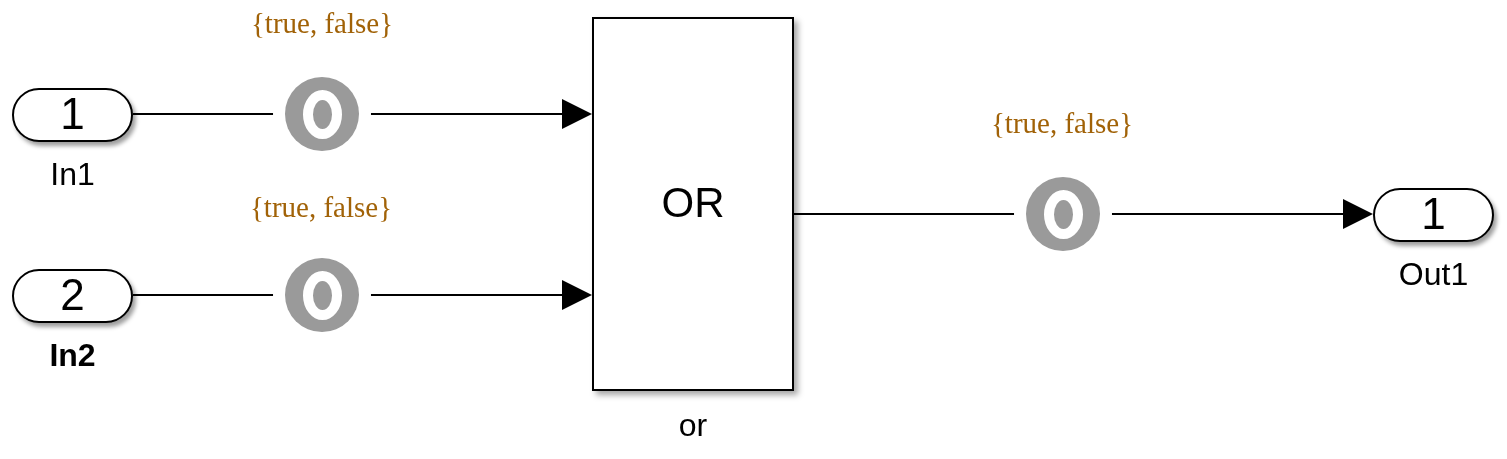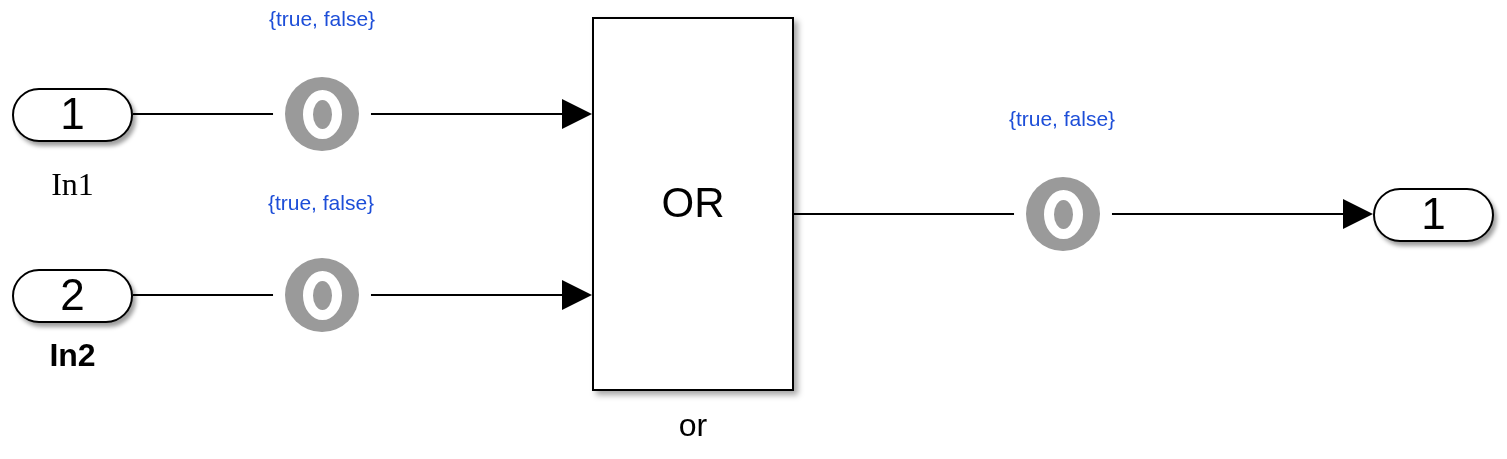--- a/index.html
+++ b/index.html
@@ -108,58 +108,60 @@
     width: 19px;
     height: 29px;
     border: 10px solid #ffffff;
     border-radius: 50%;
     background: transparent;
   }
   
   .range-annotation {
     position: absolute;
     transform: translateX(-50%);
-    font-size: 21px;
-    color: #1d4ed8;
+    font-size: 29px;
+    color: #a16207;
     white-space: nowrap;
     line-height: 1.2;
     z-index: 3;
+    font-family: Liberation Serif, serif;
   }
 </style>
 </head>
 <body>
 
 <div id="canvas">
 
   <div class="wire" style="left:133px; top:113px; width:429px;"></div>
   <div class="arrowhead" style="left:562px; top:99px;"></div>
 
   <div class="wire" style="left:133px; top:294px; width:429px;"></div>
   <div class="arrowhead" style="left:562px; top:280px;"></div>
 
   <div class="wire" style="left:793px; top:213px; width:550px;"></div>
   <div class="arrowhead" style="left:1343px; top:199px;"></div>
 
   <div class="port-block" style="left:12px; top:88px;">
     <span class="port-number">1</span>
   </div>
-  <div class="block-label" style="left:12px; top:166px;font-family:Liberation Serif, serif;">In1</div>
+  <div class="block-label" style="left:12px; top:156px;">In1</div>
 
   <div class="port-block" style="left:12px; top:269px;">
     <span class="port-number">2</span>
   </div>
   <div class="block-label" style="left:12px; top:337px;font-weight:bold;">In2</div>
 
   <div id="or-block"></div>
   <div id="or-text">OR</div>
   <div id="or-label">or</div>
 
   <div class="port-block" style="left:1373px; top:188px;">
     <span class="port-number">1</span>
   </div>
+  <div class="block-label" style="left:1373px; top:256px;">Out1</div>
 
   <div class="sig-marker" style="left:285px; top:77px;">
     <div class="marker-o"></div>
   </div>
   <div class="sig-marker" style="left:285px; top:258px;">
     <div class="marker-o"></div>
   </div>
   <div class="sig-marker" style="left:1026px; top:177px;">
     <div class="marker-o"></div>
   </div>

